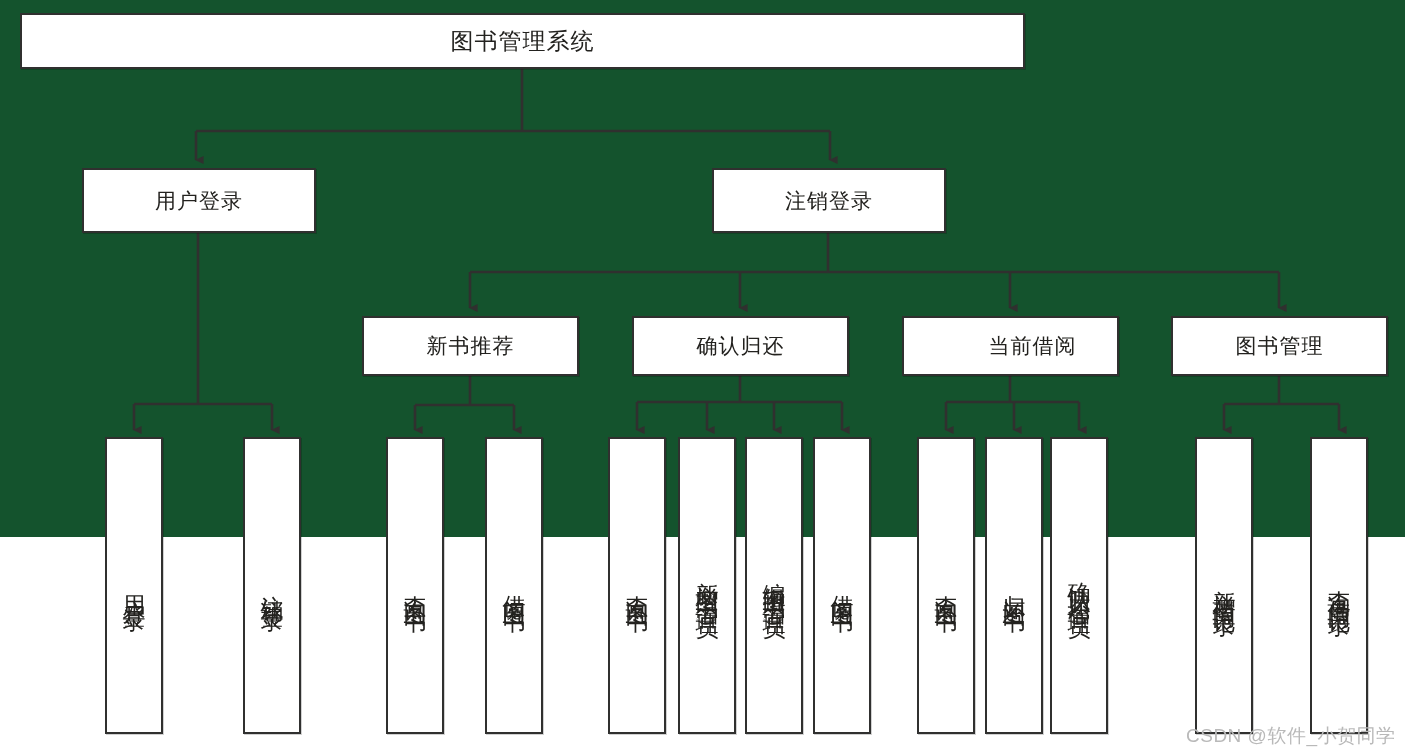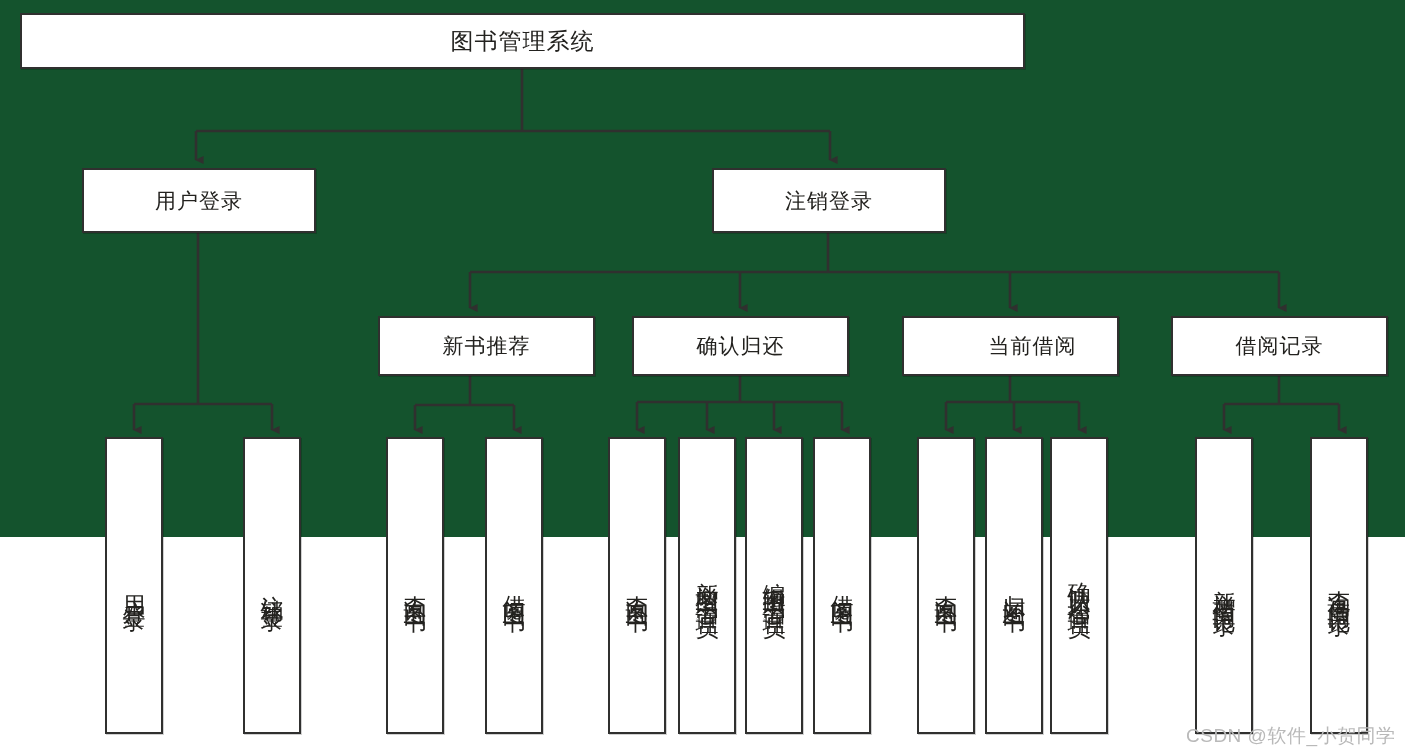--- a/index.html
+++ b/index.html
@@ -117,31 +117,31 @@
     <span class="lbl">图书管理系统</span>
   </div>
 
   <div class="node lvl2" style="left:82px;top:168px;width:234px;height:65px;">
     <span class="lbl">用户登录</span>
   </div>
   <div class="node lvl2" style="left:712px;top:168px;width:234px;height:65px;">
     <span class="lbl">注销登录</span>
   </div>
 
-  <div class="node lvl3" style="left:362px;top:316px;width:217px;height:60px;margin-left:16px;">
+  <div class="node lvl3" style="left:362px;top:316px;width:217px;height:60px;">
     <span class="lbl">新书推荐</span>
   </div>
   <div class="node lvl3" style="left:632px;top:316px;width:217px;height:60px;">
     <span class="lbl">确认归还</span>
   </div>
   <div class="node lvl3" style="left:902px;top:316px;width:217px;height:60px;padding-left:44px;">
     <span class="lbl">当前借阅</span>
   </div>
   <div class="node lvl3" style="left:1171px;top:316px;width:217px;height:60px;">
-    <span class="lbl">借阅记录</span>
+    <span class="lbl">图书管理</span>
   </div>
 
   <div class="node leaf" style="left:105px;top:437px;width:58px;height:297px;">
     <span class="lbl">用户登录</span>
   </div>
   <div class="node leaf" style="left:243px;top:437px;width:58px;height:297px;">
     <span class="lbl">注销登录</span>
   </div>
 
   <div class="node leaf" style="left:386px;top:437px;width:58px;height:297px;">

